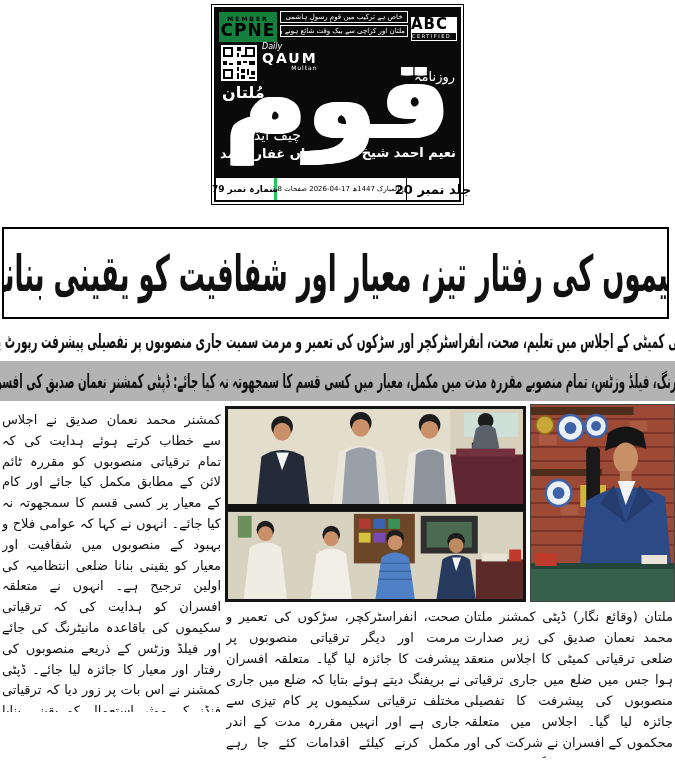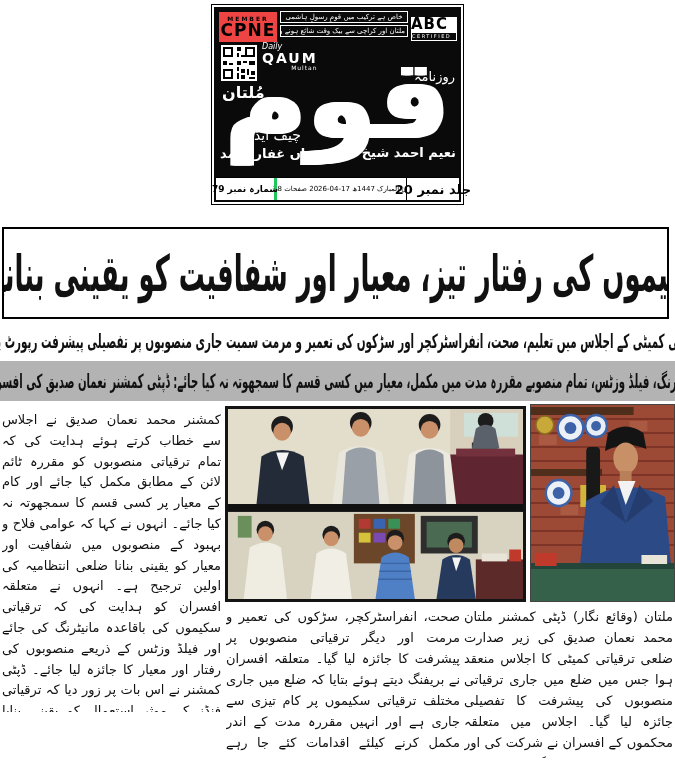--- a/index.html
+++ b/index.html
@@ -10,21 +10,21 @@
   }
   .page{position:absolute;inset:0;background:#fff;}
 
   
   .masthead{
     position:absolute;left:211px;top:4px;width:253px;height:201px;
     background:#fff;border:1px solid #000;padding:2px;box-sizing:border-box;
   }
   .masthead-inner{position:relative;width:100%;height:100%;background:#0a0a0a;color:#fff;}
   .cpne-box{
-    position:absolute;left:5px;top:5px;width:58px;height:30px;background:#ef4444;color:#000;
+    position:absolute;left:5px;top:5px;width:58px;height:30px;background:#15803d;color:#000;
     display:flex;flex-direction:column;align-items:center;justify-content:center;line-height:1;
   }
   .cpne-member{font-size:6px;letter-spacing:2px;font-weight:bold;}
   .cpne-name{font-size:17px;font-weight:bold;letter-spacing:1px;}
   .slogan{position:absolute;left:66px;top:4px;width:128px;text-align:center;direction:rtl;}
   .slogan div{border:1px solid #fff;font-size:7px;padding:1px 2px;margin-bottom:2px;white-space:nowrap;overflow:hidden;}
   .abc-box{position:absolute;right:4px;top:10px;width:46px;text-align:left;}
   .abc-top{background:#fff;color:#000;font-weight:bold;font-size:15px;line-height:1.05;letter-spacing:1px;}
   .abc-bottom{background:#0a0a0a;color:#fff;font-size:5px;letter-spacing:1.5px;border:1px solid #fff;border-top:none;line-height:1.4;}
   .qr{position:absolute;left:7px;top:38px;width:36px;height:36px;background:#fff;}

